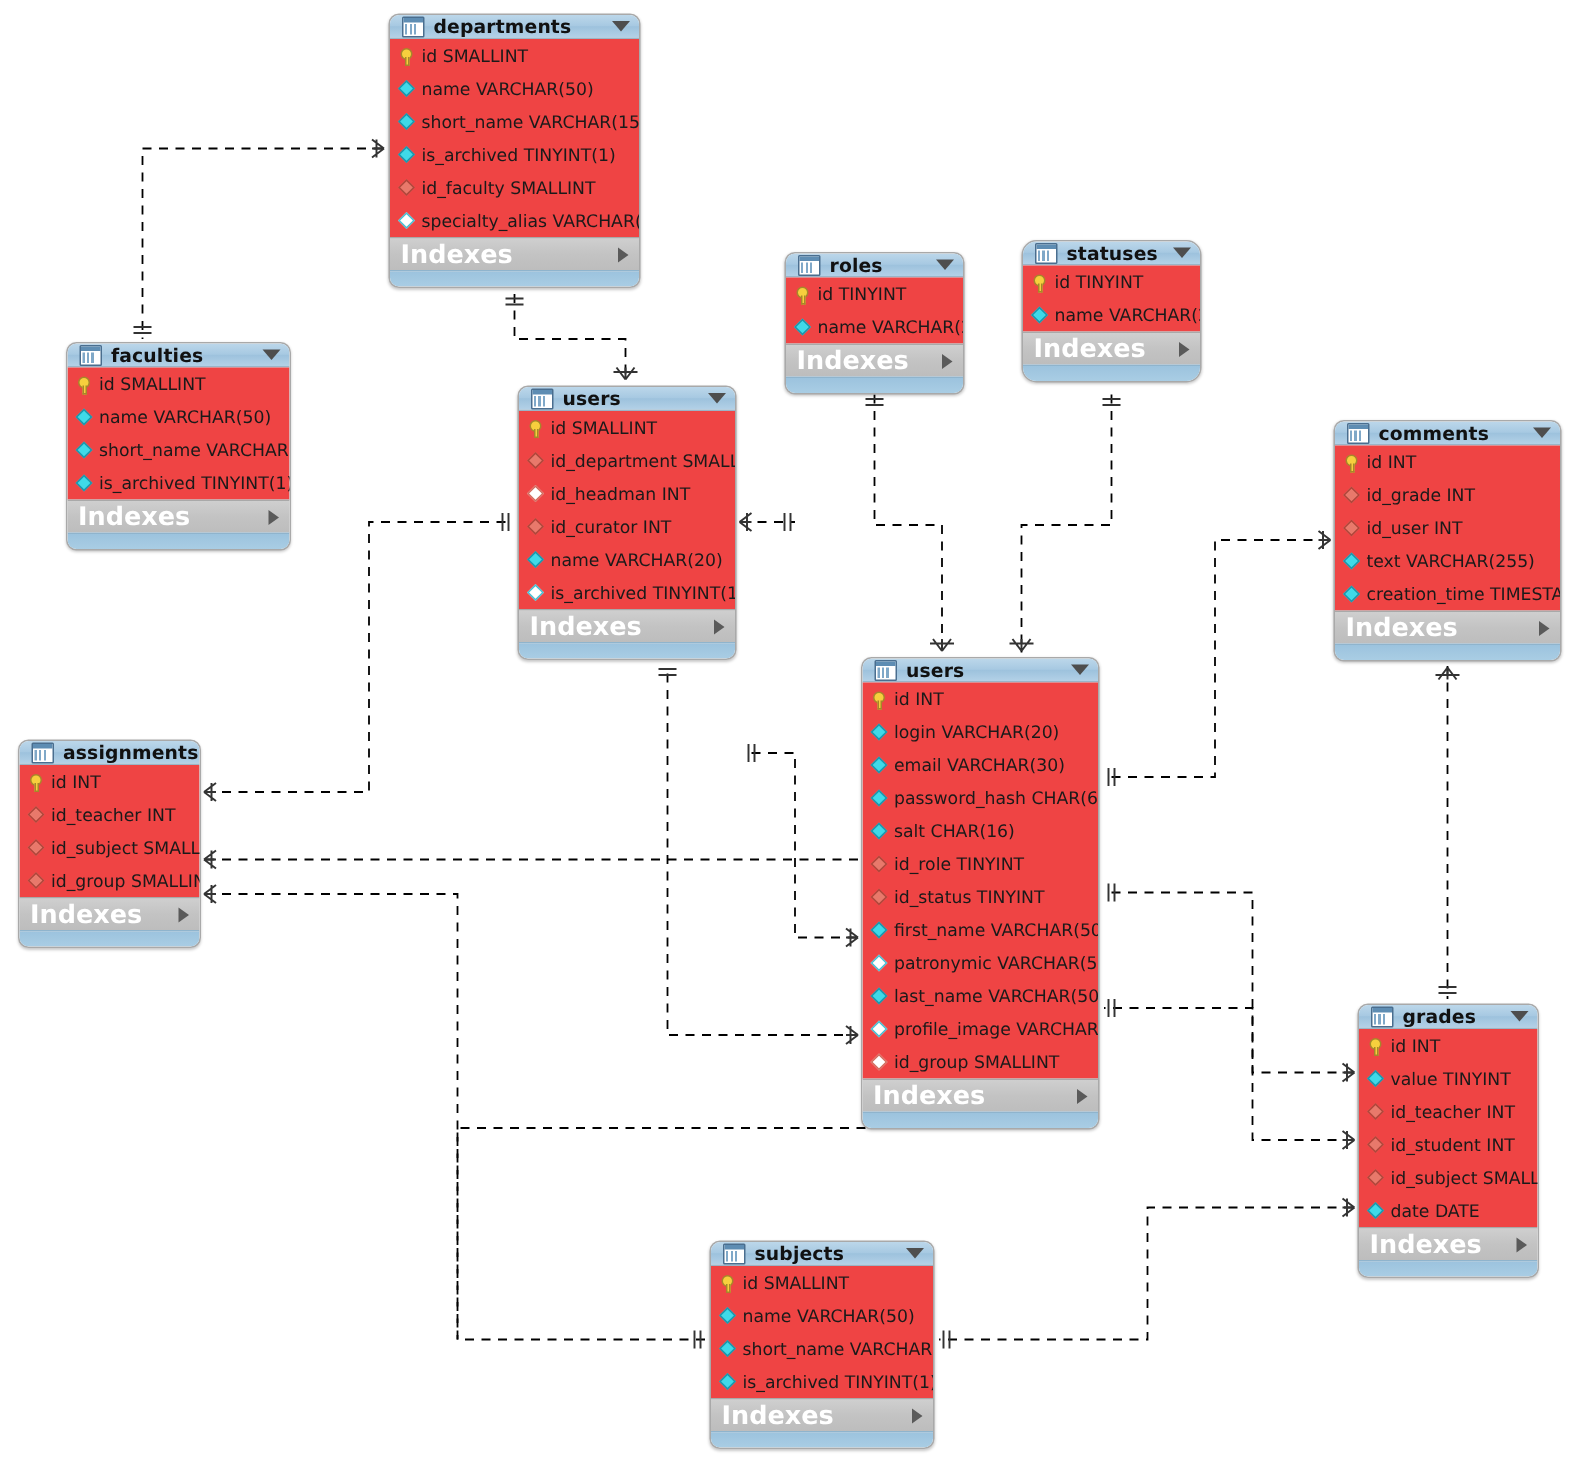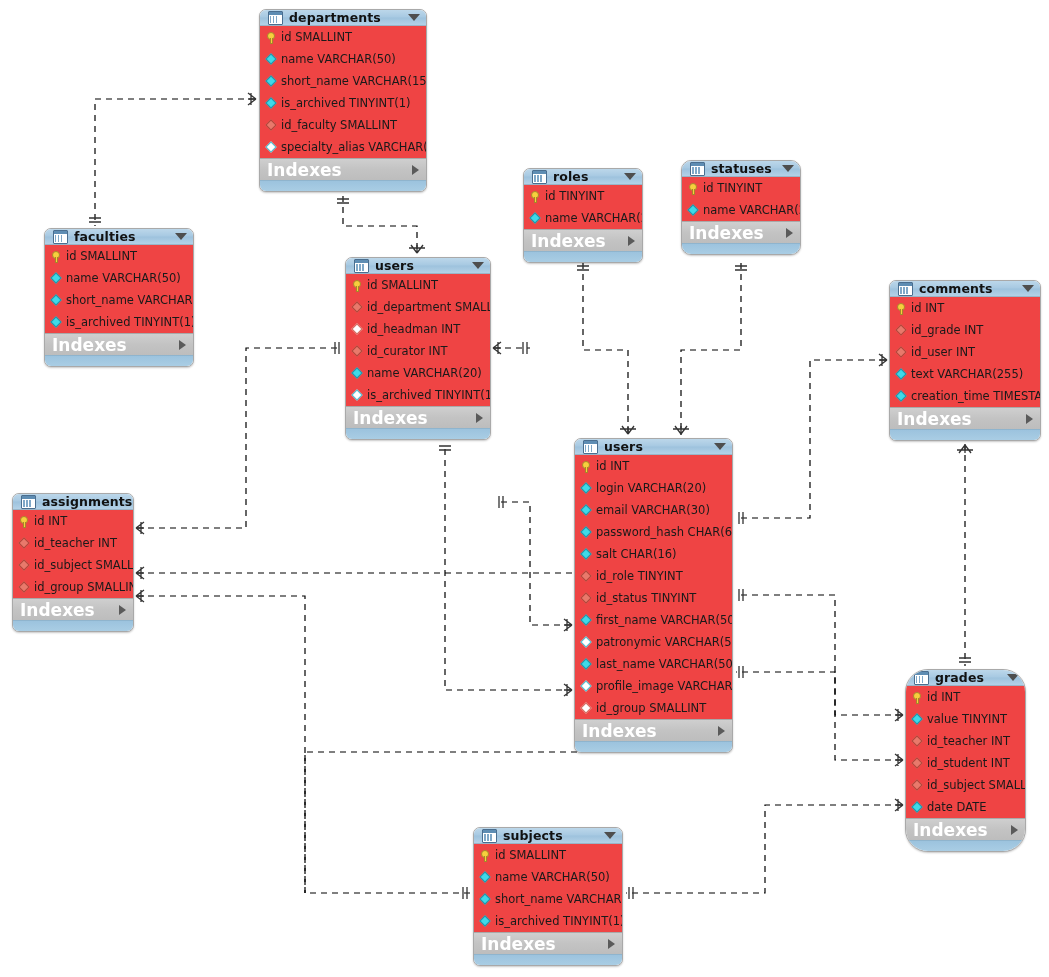--- a/index.html
+++ b/index.html
@@ -560,21 +560,21 @@
             </span>
             <span class="fld-text">id_group SMALLINT</span>
           </div>
         </div>
         <div class="tbl-indexes">
           <span class="idx-label">Indexes</span>
           <span class="idx-caret"></span>
         </div>
         <div class="tbl-foot"></div>
       </div>
-      <div class="table-node" style="left: 905px; top: 669px; width: 121px; border-radius: 23px;">
+      <div class="table-node" style="left: 905px; top: 669px; width: 121px;">
         <div class="tbl-header">
           <span class="tbl-icon"></span>
           <span class="tbl-title">grades</span>
           <span class="tbl-caret"></span>
         </div>
         <div class="tbl-fields">
           <div class="field-row">
             <span class="fld-ico ico-pk">
               <span class="key-head"></span>
               <span class="key-shaft"></span>

